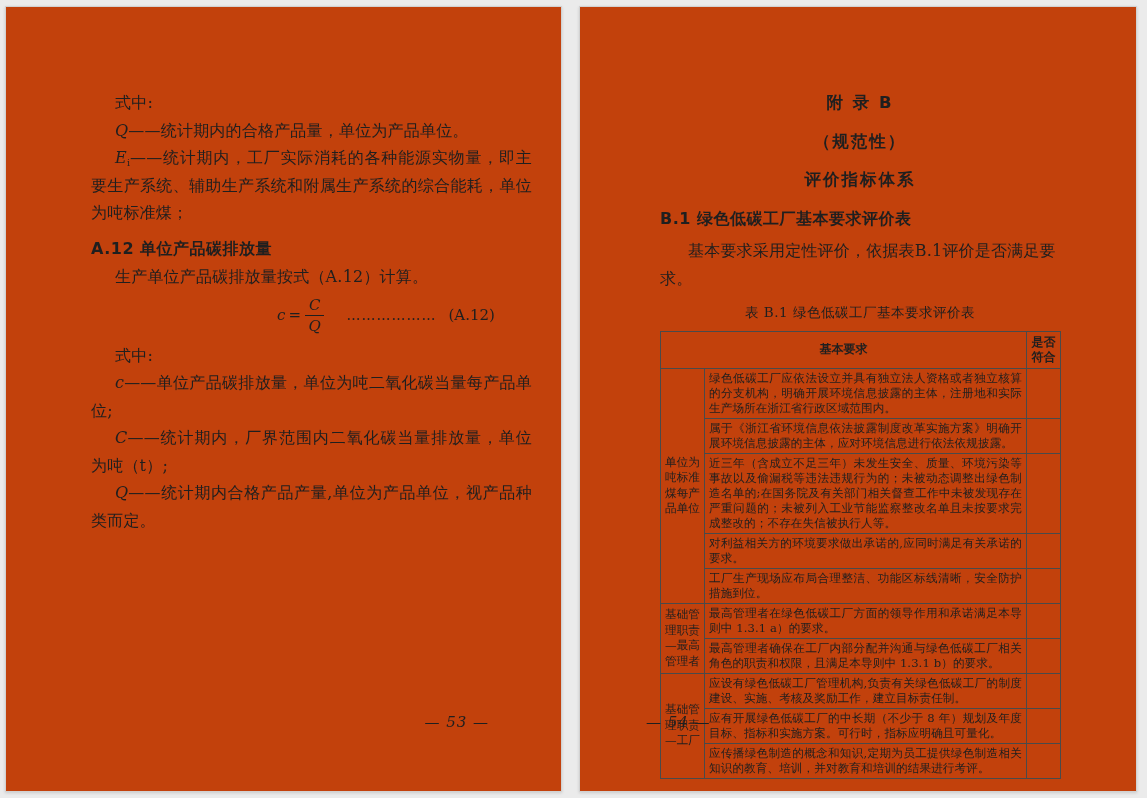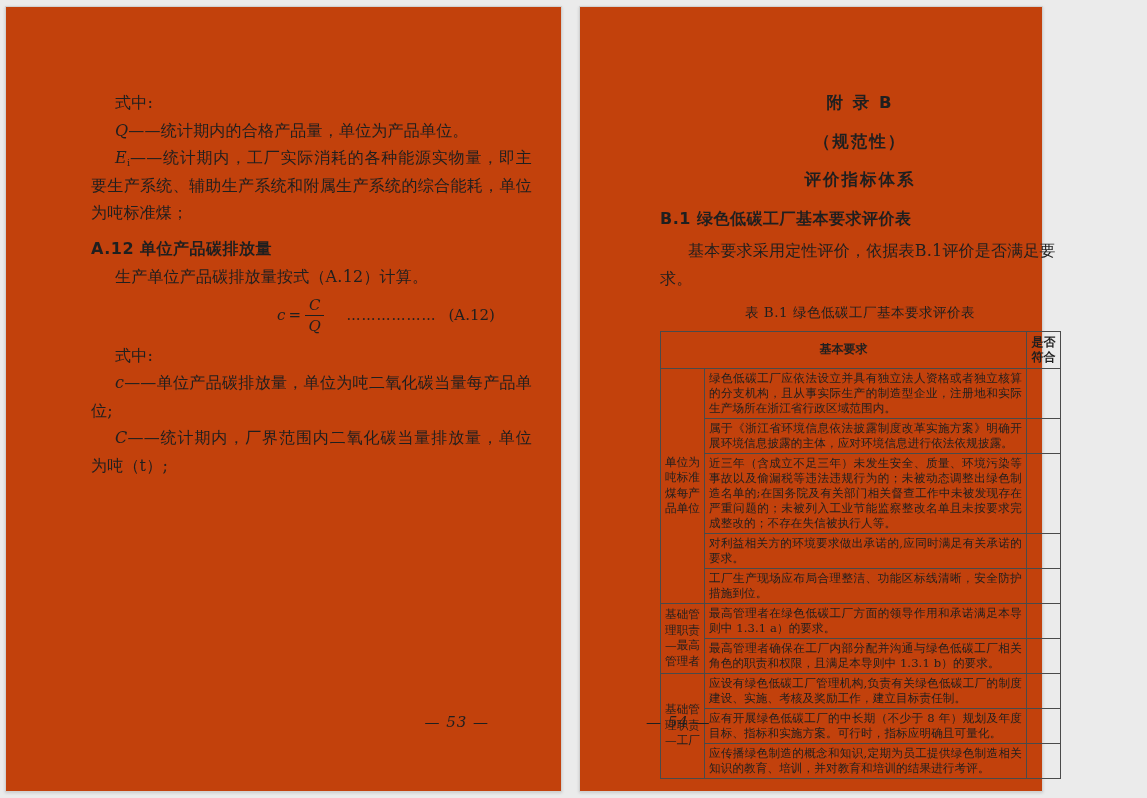--- a/index.html
+++ b/index.html
@@ -11,21 +11,21 @@
     position:relative;
   }
   .page{
     position:absolute;top:6px;height:786px;
     background:#c2410c;
     border:1px solid #d2d2d2;
     box-shadow:0 1px 3px rgba(0,0,0,.14);
     box-sizing:border-box;
   }
   .page-53{left:5px;width:557px;}
-  .page-54{left:579px;width:464px;}
+  .page-54{left:579px;width:558px;}
 
   
   .content-53{
     padding:82px 0 0 85px;
     width:441px;
     font-size:16px;
     line-height:27.5px;
   }
   .body-p{
     margin:0;
@@ -173,20 +173,21 @@
           <span class="frac">
             <span class="num"><i>C</i></span>
             <span class="den"><i>Q</i></span>
           </span>
           <span class="dots">………………</span>
           <span class="flabel">(A.12)</span>
         </div>
         <p class="body-p">式中:</p>
         <p class="body-p"><i>c</i>——单位产品碳排放量，单位为吨二氧化碳当量每产品单位;</p>
         <p class="body-p"><i>C</i>——统计期内，厂界范围内二氧化碳当量排放量，单位为吨（t）;</p>
+        <p class="body-p"><i>Q</i>——统计期内合格产品产量,单位为产品单位，视产品种类而定。</p>
       </div>
     <div class="pageno pageno-53">— 53 —</div>
   </div>
 
   <div class="page page-54">
     <div class="content-54">
       <h2 class="appendix-h">附 录 B</h2>
       <h3 class="appendix-h">（规范性）</h3>
       <h3 class="appendix-h">评价指标体系</h3>
       <h4 class="b1-heading">B.1 绿色低碳工厂基本要求评价表</h4>
@@ -200,21 +201,21 @@
         </colgroup>
         <thead>
           <tr>
             <th colspan="2">基本要求</th>
             <th>是否符合</th>
           </tr>
         </thead>
         <tbody id="evalBody">
             <tr class="group-first">
               <td class="cat" rowspan="5">单位为吨标准煤每产品单位</td>
-              <td class="req">绿色低碳工厂应依法设立并具有独立法人资格或者独立核算的分支机构，且从事实际生产的制造型企业，注册地和实际生产场所在浙江省行政区域范围内。</td>
+              <td class="req">绿色低碳工厂应依法设立并具有独立法人资格或者独立核算的分支机构，明确开展环境信息披露的主体，注册地和实际生产场所在浙江省行政区域范围内。</td>
               <td class="status"></td>
             </tr>
             <tr>
               <td class="req">属于《浙江省环境信息依法披露制度改革实施方案》明确开展环境信息披露的主体，应对环境信息进行依法依规披露。</td>
               <td class="status"></td>
             </tr>
             <tr>
               <td class="req">近三年（含成立不足三年）未发生安全、质量、环境污染等事故以及偷漏税等违法违规行为的；未被动态调整出绿色制造名单的;在国务院及有关部门相关督查工作中未被发现存在严重问题的；未被列入工业节能监察整改名单且未按要求完成整改的；不存在失信被执行人等。</td>
               <td class="status"></td>
             </tr>

